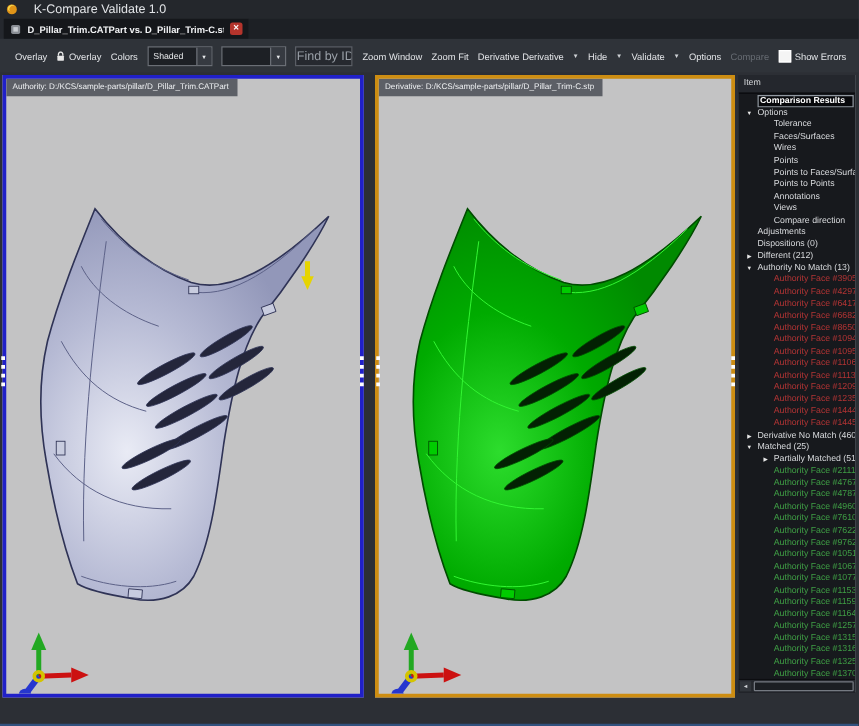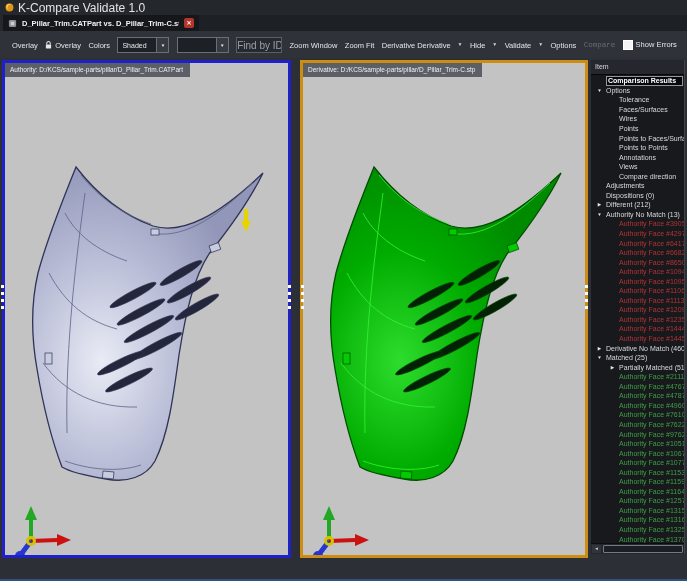--- a/index.html
+++ b/index.html
@@ -1,38 +1,38 @@
 <!DOCTYPE html>
 <html><head>
 <meta charset="utf-8">
 <style>
   html,body{margin:0;padding:0;background:#3a3d43;}
   .window{position:relative;width:687px;height:581px;overflow:hidden;background:#2c2f35;
           font-family:"Liberation Sans",sans-serif;-webkit-font-smoothing:antialiased;}
   
-  .titlebar{height:15px;background:#24272c;display:flex;align-items:center;gap:4px;
-            padding-left:5px;color:#e2e4e7;font-size:12px;}
+  .titlebar{height:15px;background:#24272c;display:flex;align-items:center;gap:13px;
+            padding-left:5px;color:#e2e4e7;font-size:10px;}
   .app-icon{width:9px;height:9px;flex:none;}
   
   .tabbar{height:16px;background:#25282e;display:flex;align-items:stretch;}
   .tab-home{width:118px;background:#5a5e66;color:#dcdde0;font-size:7.5px;
             display:flex;align-items:center;justify-content:center;position:relative;}
   .tab-home svg{position:absolute;left:8px;top:3px;}
   .tab-doc{width:186px;margin-left:3px;background:#15171b;color:#f2f3f5;font-weight:bold;
            font-size:7.5px;display:flex;align-items:center;gap:5px;padding:0 5px;}
   .tab-doc .doc-label{flex:1;text-align:center;white-space:nowrap;overflow:hidden;}
   .tab-close{width:10px;height:10px;background:#b5342c;border-radius:2px;color:#fff;
              font-size:6px;line-height:10px;text-align:center;flex:none;}
   .tab-rest{flex:1;background:#1d2025;}
   
   .toolbar{height:28px;background:#2f3339;display:flex;align-items:center;
            justify-content:space-between;font-size:7.5px;color:#e2e4e7;padding:0 10px 0 12px;}
-  .tbtn{white-space:nowrap;display:flex;align-items:flex-start;gap:3px;}
+  .tbtn{white-space:nowrap;display:flex;align-items:center;gap:3px;}
   .tbtn .caret{font-size:5px;margin-left:4px;color:#cfd2d6;}
-  .tbtn.disabled{color:#676c73;font-family:Liberation Mono, monospace;}
+  .tbtn.disabled{color:#676c73;}
   .tselect{width:46px;height:14px;background:#1d2025;border:1px solid #6a6e75;display:flex;
            align-items:center;padding-left:4px;font-size:7px;color:#e8eaec;}
   .tselect .arrow-btn{margin-left:auto;width:11px;height:100%;border-left:1px solid #6a6e75;
            background:#363a41;display:flex;align-items:center;justify-content:center;font-size:4.5px;color:#e8eaec;}
   .find-input{width:44px;height:14px;background:#26292f;border:1px solid #5a5e65;color:#9aa0a8;
            font-size:10px;text-align:center;font-family:"Liberation Sans",sans-serif;padding:0;}
   .find-input::placeholder{color:#9aa0a8;}
   .cbx{width:8px;height:8px;background:#f4f4f4;border:1px solid #fff;flex:none;}
   
   .main{position:absolute;top:58px;left:0;right:0;bottom:0;background:#2c2f35;}

